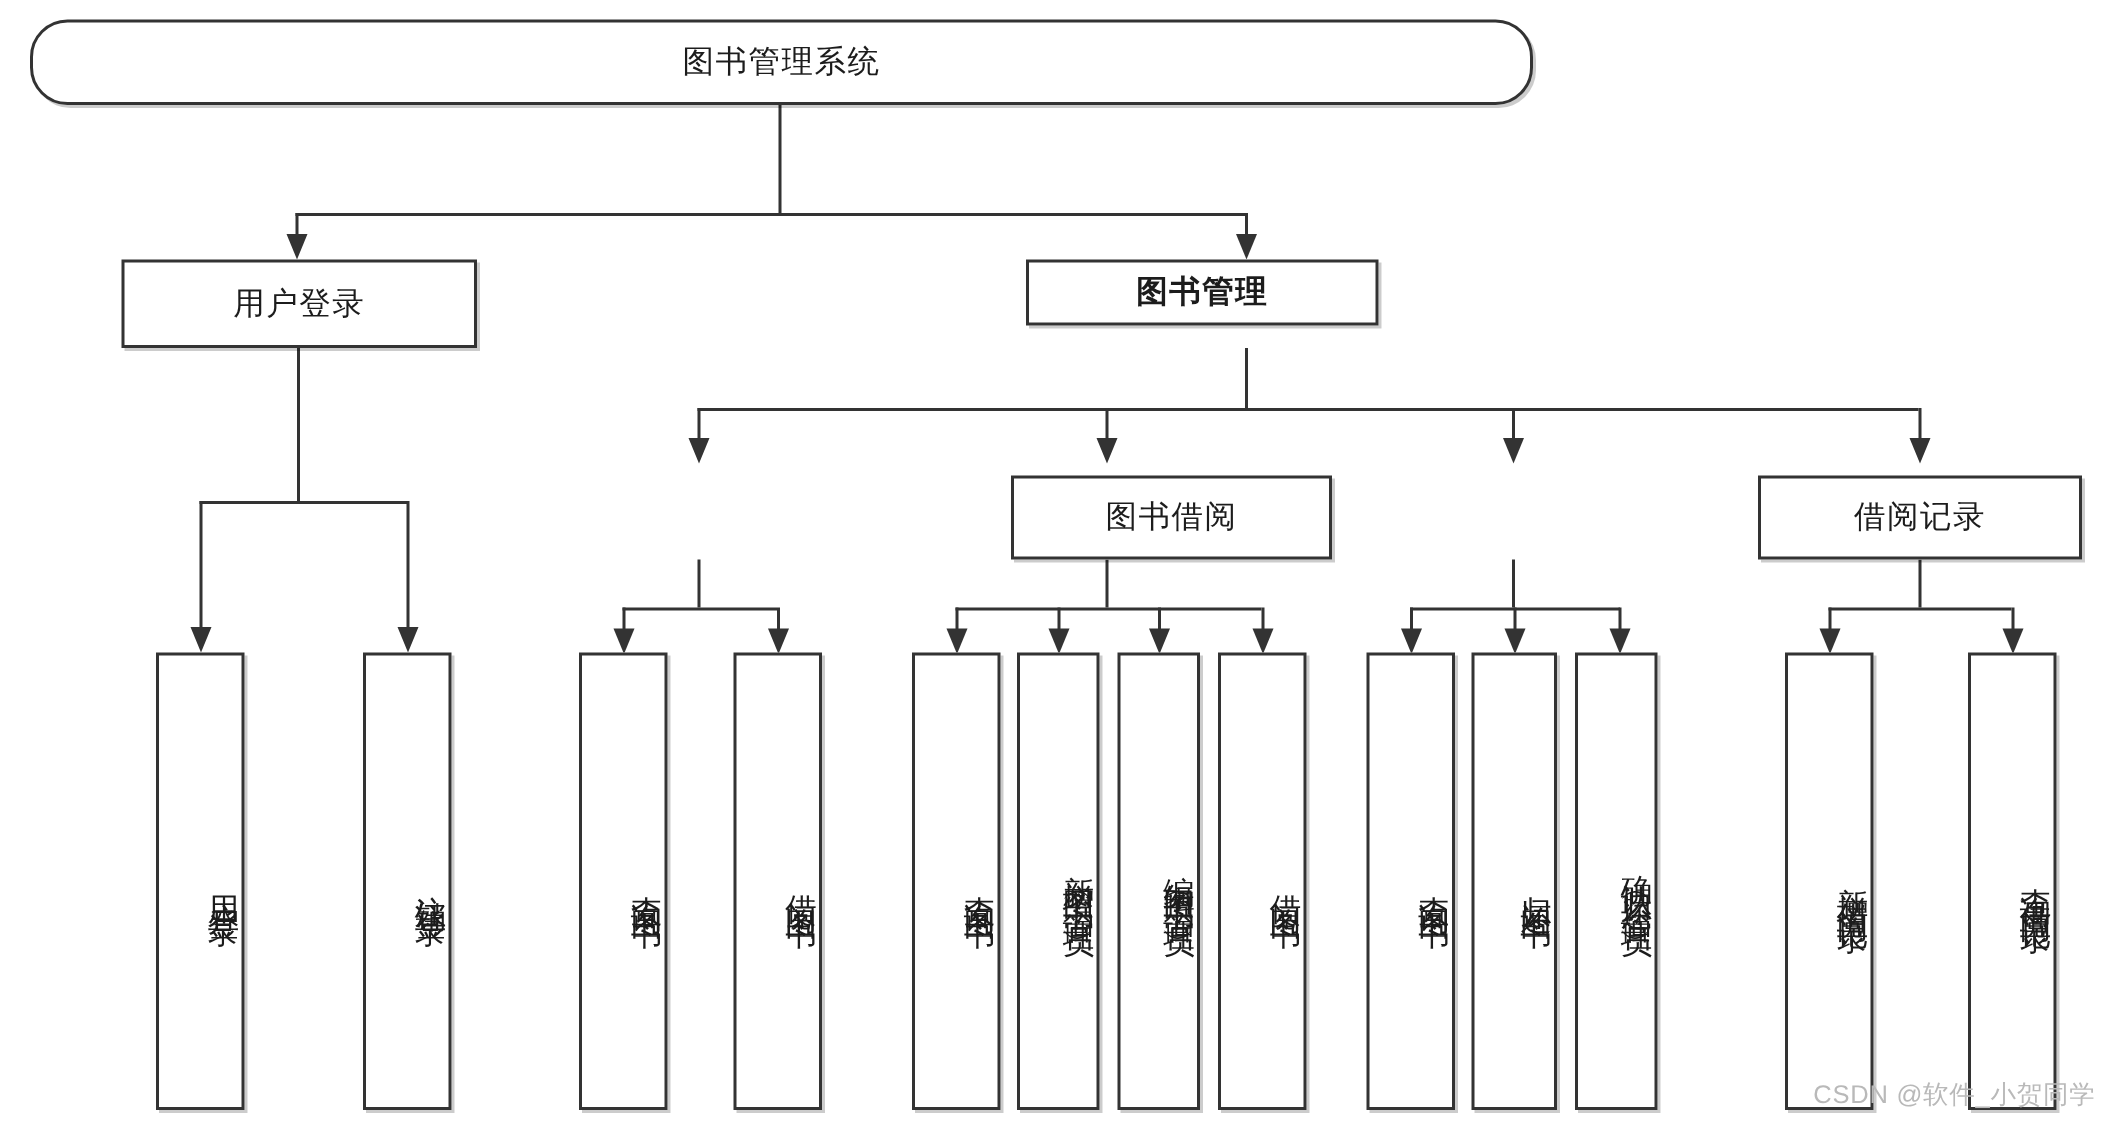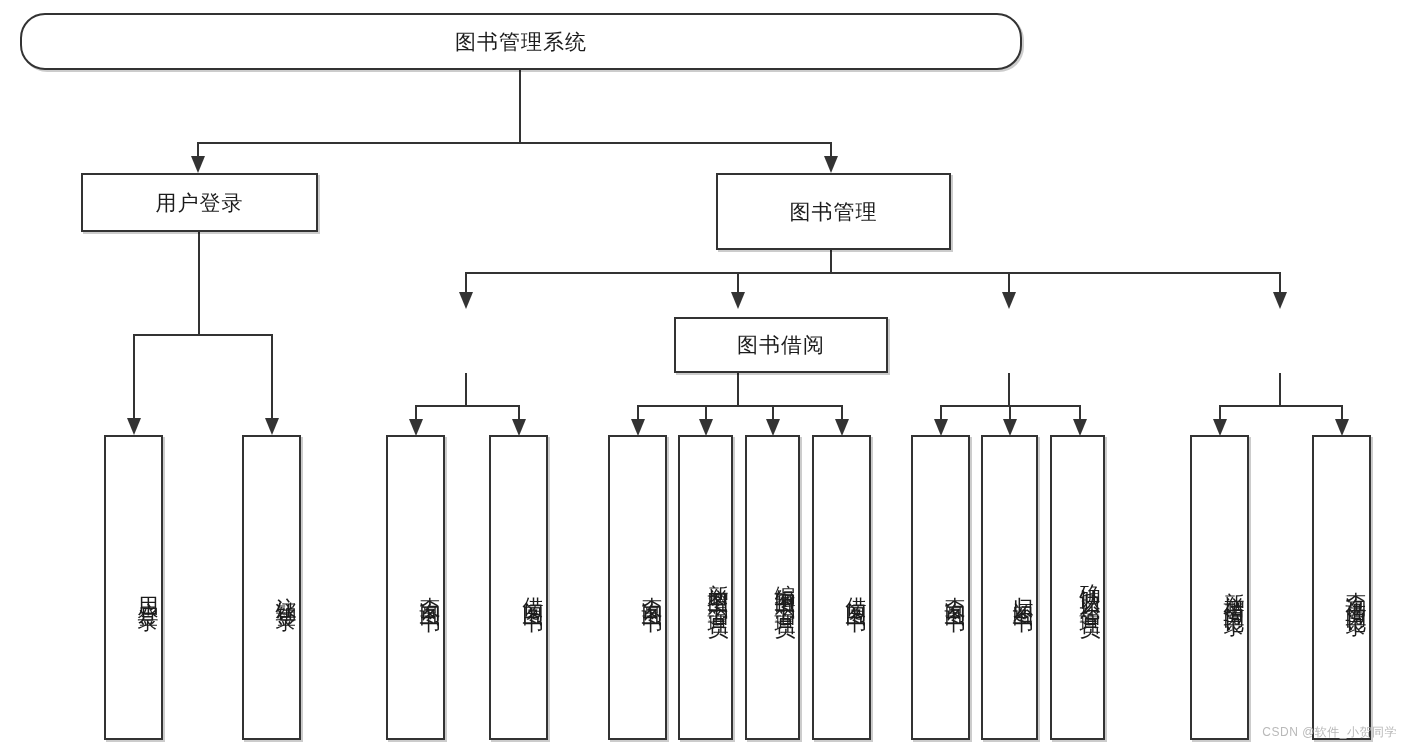--- a/index.html
+++ b/index.html
@@ -72,21 +72,21 @@
     border-left:7px solid transparent;
     border-right:7px solid transparent;
     border-top:17px solid #333333;
     z-index:2;
   }
   
   #watermark{
     position:absolute;
     right:8px;
     bottom:6px;
-    font-size:12px;
+    font-size:17px;
     color:#b9b9b9;
     letter-spacing:0.5px;
     white-space:nowrap;
     z-index:9;
     pointer-events:none;
   }
 </style>
 </head>
 <body>
 
@@ -99,21 +99,21 @@
   <div class="line-v" style="left:519px;top:70px;height:72px;"></div>
   <div class="line-h" style="left:197px;top:142px;width:635px;"></div>
   <div class="line-v" style="left:197px;top:142px;height:16px;"></div>
   <div class="arrow" style="left:191px;top:156px;"></div>
   <div class="line-v" style="left:830px;top:142px;height:16px;"></div>
   <div class="arrow" style="left:824px;top:156px;"></div>
 
   <div class="node horiz" style="left:81px;top:173px;width:237px;height:59px;">
     <span>用户登录</span>
   </div>
-  <div class="node horiz" style="left:716px;top:173px;width:235px;height:77px;">
+  <div class="node horiz" style="left:684px;top:173px;width:235px;height:44px;font-weight:bold;">
     <span>图书管理</span>
   </div>
 
   <div class="line-v" style="left:198px;top:232px;height:102px;"></div>
   <div class="line-h" style="left:133px;top:334px;width:139px;"></div>
   <div class="line-v" style="left:133px;top:334px;height:86px;"></div>
   <div class="arrow" style="left:127px;top:418px;"></div>
   <div class="line-v" style="left:271px;top:334px;height:86px;"></div>
   <div class="arrow" style="left:265px;top:418px;"></div>
 
@@ -124,20 +124,23 @@
   <div class="line-v" style="left:737px;top:272px;height:22px;"></div>
   <div class="arrow" style="left:731px;top:292px;"></div>
   <div class="line-v" style="left:1008px;top:272px;height:22px;"></div>
   <div class="arrow" style="left:1002px;top:292px;"></div>
   <div class="line-v" style="left:1279px;top:272px;height:22px;"></div>
   <div class="arrow" style="left:1273px;top:292px;"></div>
 
   <div class="node horiz" style="left:631px;top:317px;width:214px;height:56px;margin-left:43px;">
     <span>图书借阅</span>
   </div>
+  <div class="node horiz" style="left:1172px;top:317px;width:216px;height:56px;">
+    <span>借阅记录</span>
+  </div>
 
   <div class="line-v" style="left:465px;top:373px;height:32px;"></div>
   <div class="line-h" style="left:415px;top:405px;width:103px;"></div>
   <div class="line-v" style="left:415px;top:405px;height:16px;"></div>
   <div class="arrow" style="left:409px;top:419px;"></div>
   <div class="line-v" style="left:518px;top:405px;height:16px;"></div>
   <div class="arrow" style="left:512px;top:419px;"></div>
 
   <div class="line-v" style="left:737px;top:373px;height:32px;"></div>
   <div class="line-h" style="left:637px;top:405px;width:204px;"></div>

